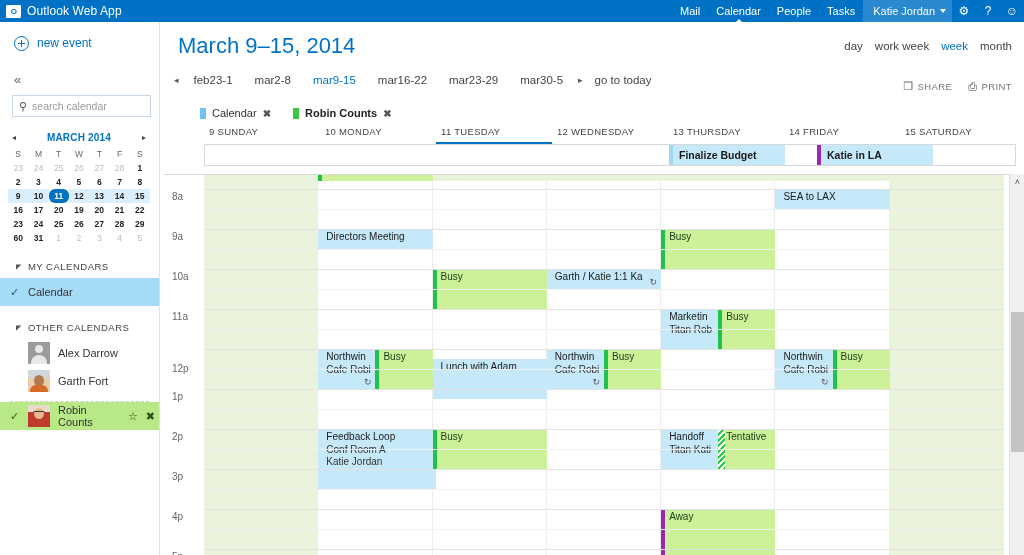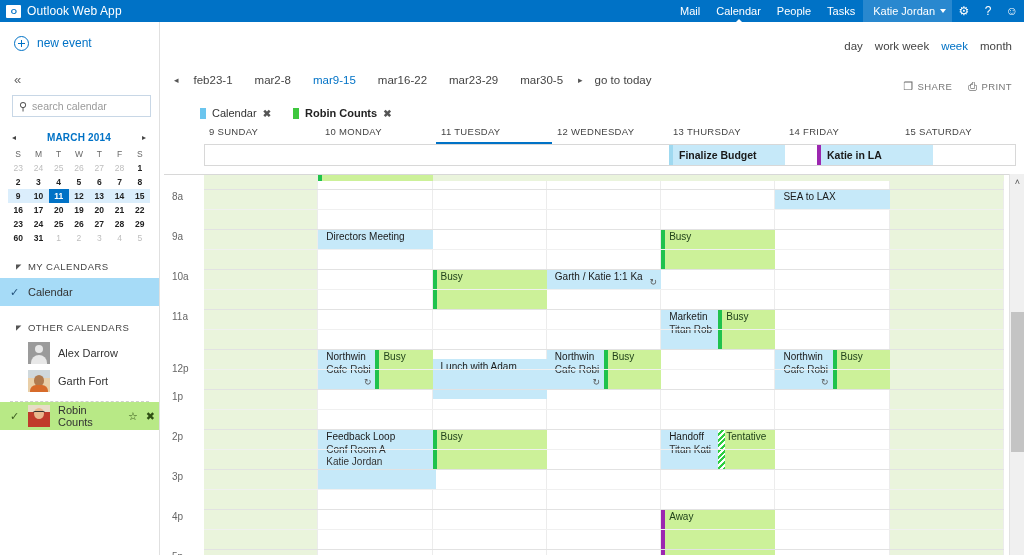--- a/index.html
+++ b/index.html
@@ -89,21 +89,21 @@
   #minical th {
     font-size: 8.5px; color: #666; font-weight: normal; height: 14px; width: 20px;
   }
   #minical td {
     font-size: 8.5px; color: #222; text-align: center; height: 14px; width: 20px;
     font-weight: bold;
   }
   #minical td.other { color: #bdbdbd; font-weight: normal; }
   #minical tr.selweek td { background: #dbeefc; }
   #minical td.today {
-    background: #0072c6 !important; color: #fff;
+    background: #0072c6 !important; color: #fff; border-radius: 6px;
   }
 
   
   .cal-group-head {
     font-size: 9.5px; color: #444; letter-spacing: .5px; padding: 6px 0 6px 16px;
     margin-top: 10px; display: flex; align-items: center;
   }
   .tri { margin-right: 6px; font-size: 7px; color: #555; }
   .cal-item {
     height: 28px; display: flex; align-items: center; font-size: 11px;
@@ -409,20 +409,21 @@
         <span class="check">✓</span>
         <span class="avatar photo-robin"></span>
         <span class="cal-name">Robin Counts</span>
         <span class="mini-ico">☆</span>
         <span class="mini-ico">✖</span>
       </div>
     </div>
 </div>
 
 <div id="main">
+  <div id="date-title">March 9–15, 2014</div>
 
   <div id="week-strip">
     <span class="wk-arrow">◂</span>
     <span id="wk-items"><span class="wk-item">feb23-1</span><span class="wk-item">mar2-8</span><span class="wk-item active">mar9-15</span><span class="wk-item">mar16-22</span><span class="wk-item">mar23-29</span><span class="wk-item">mar30-5</span></span>
     <span class="wk-arrow">▸</span>
     <span id="go-today">go to today</span>
   </div>
 
   <div id="view-modes">
       <span class="vm">day</span>

